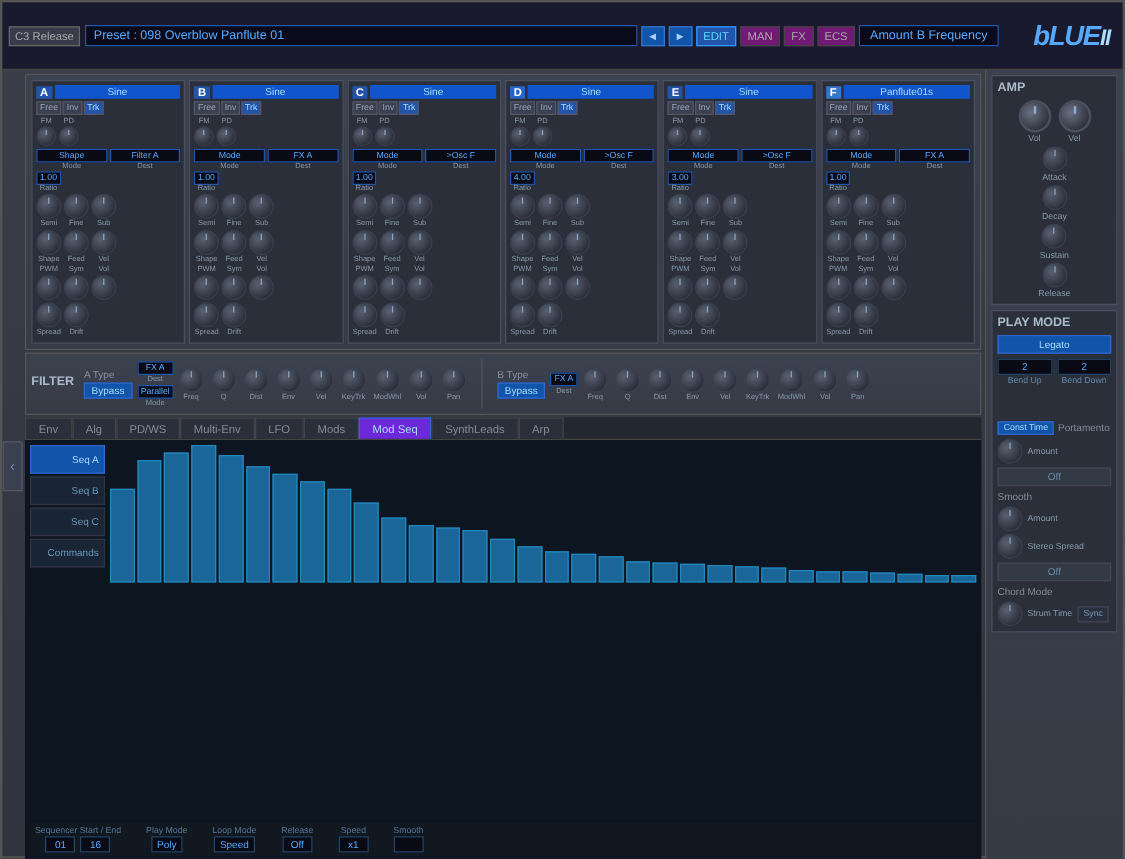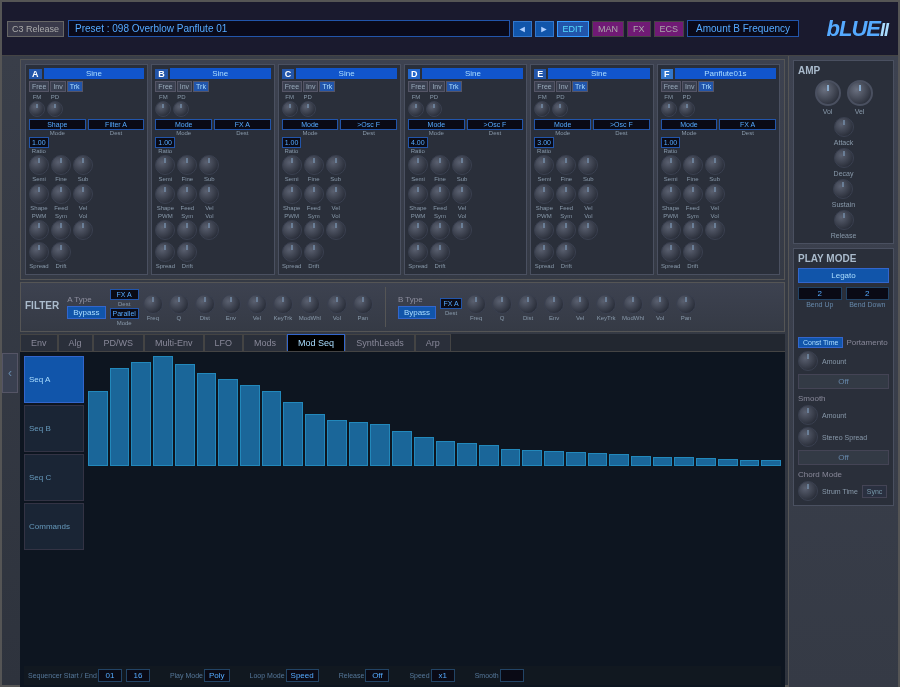--- a/index.html
+++ b/index.html
@@ -303,21 +303,21 @@
     .tab-btn {
       background: #2a2f3a;
       border: 1px solid #444;
       border-bottom: none;
       color: #889;
       font-size: 9px;
       padding: 3px 10px;
       cursor: pointer;
     }
     .tab-btn.active {
-      background: #000000;
+      background: #6d28d9;
       color: #aaddff;
       border-color: #3366cc;
     }
 
     
     .mod-seq-content {
       flex: 1;
       background: #0d1520;
       padding: 4px;
       display: flex;
@@ -331,23 +331,23 @@
       display: flex;
       flex-direction: column;
       gap: 2px;
       width: 60px;
     }
     .seq-label-btn {
       background: #1a2535;
       border: 1px solid #334;
       color: #6699bb;
       font-size: 8px;
-      padding: 18px 4px;
-      cursor: pointer;
-      text-align: left;
+      padding: 6px 4px;
+      cursor: pointer;
+      text-align: right;
     }
     .seq-label-btn.active {
       background: #1155aa;
       color: #aaddff;
       border-color: #3366cc;
     }
     .seq-bars-area {
       flex: 1;
       position: relative;
       height: 100px;
@@ -371,21 +371,21 @@
       display: flex;
       gap: 20px;
       align-items: center;
       padding: 3px 4px;
       background: #111820;
       font-size: 8px;
       color: #6688aa;
     }
     .seq-info-group {
       display: flex;
-      flex-direction: row;
+      flex-direction: column;
       align-items: center;
       gap: 1px;
     }
     .seq-info-label {
       color: #557799;
       font-size: 7px;
     }
     .seq-info-val {
       background: #0a0a15;
       border: 1px solid #224466;

